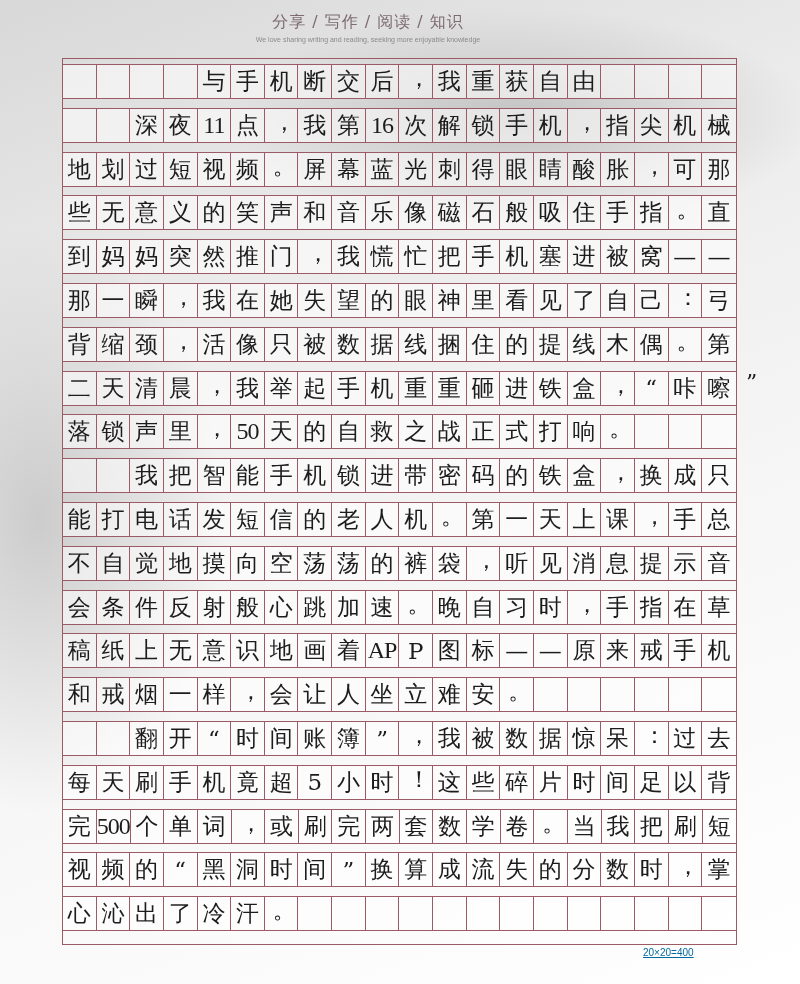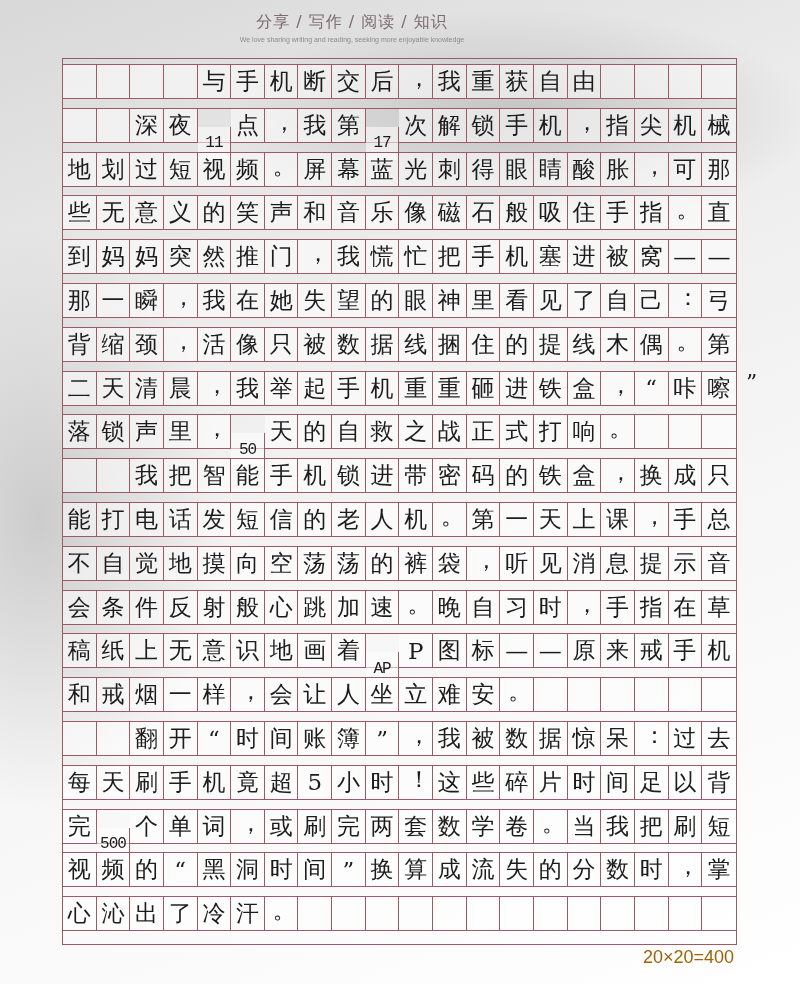--- a/index.html
+++ b/index.html
@@ -9,21 +9,21 @@
     font-family: "DejaVu Sans", sans-serif;
   }
   .bg-shade {
     position: absolute; inset: 0; pointer-events: none;
     background:
       radial-gradient(ellipse 420px 160px at 520px 120px, rgba(150,150,150,0.45), rgba(150,150,150,0) 70%),
       radial-gradient(ellipse 260px 420px at 40px 520px, rgba(160,160,160,0.45), rgba(160,160,160,0) 70%),
       linear-gradient(160deg, #d8d8d8 0%, #ececec 30%, #f6f6f6 60%, #ffffff 100%);
   }
   .header {
-    position: absolute; left: 0; top: 12px; width: 704px; text-align: center; z-index: 2;
+    position: absolute; left: 0; top: 12px; width: 704px; text-align: center; z-index: 2; padding-left: 16px;
   }
   .header .title {
     font-family: "DejaVu Sans", sans-serif; font-size: 16px; color: #7d6b70; letter-spacing: 1px;
   }
   .header .subtitle {
     font-family: "Liberation Sans", sans-serif; font-size: 7px; color: #8a8a8a; margin-top: 3px;
   }
   .paper {
     position: absolute; left: 62px; top: 58px; width: 675px; height: 887px;
     border: 1px solid #9b5a64; box-sizing: border-box; z-index: 2;
@@ -35,29 +35,29 @@
   }
   .cell {
     flex: 0 0 33.65px; height: 100%; box-sizing: border-box;
     border-right: 1px solid #9b5a64;
     display: flex; align-items: center; justify-content: center;
     font-family: "DejaVu Serif", serif; font-size: 23px; color: #1c1c1c;
     background: rgba(255,255,255,0.55);
     overflow: visible; white-space: nowrap;
   }
   .cell:last-child { border-right: none; }
-  .cell.narrow { font-family: Liberation Mono, monospace; font-size: 16px; letter-spacing: -1px; margin-top: 18px; }
+  .cell.narrow { font-family: Liberation Serif, serif; font-size: 24px; letter-spacing: -1px; }
   .cell.punct { align-items: flex-end; justify-content: flex-start; padding: 0 0 4px 8px; }
   .overflow-mark {
     position: absolute; left: 746px; top: 370px; font-size: 22px; color: #1c1c1c;
     font-family: "DejaVu Serif", serif; z-index: 3;
   }
   .count {
-    position: absolute; left: 643px; top: 947px; font-size: 18px; color: #a16207;
-    font-family: "Liberation Sans", sans-serif; z-index: 3;
+    position: absolute; left: 643px; top: 947px; font-size: 10px; color: #0369a1;
+    font-family: "Liberation Sans", sans-serif; z-index: 3; text-decoration: underline;
   }
 </style>
 </head>
 <body>
 
 <div class="bg-shade"></div>
 
 <div class="header">
   <div class="title">分享 / 写作 / 阅读 / 知识</div>
   <div class="subtitle">We love sharing writing and reading, seeking more enjoyable knowledge</div>
@@ -89,21 +89,21 @@
     <div class="row" style="top: 48.8px;">
       <div class="cell"></div>
       <div class="cell"></div>
       <div class="cell">深</div>
       <div class="cell">夜</div>
       <div class="cell narrow">11</div>
       <div class="cell">点</div>
       <div class="cell punct">，</div>
       <div class="cell">我</div>
       <div class="cell">第</div>
-      <div class="cell narrow">17</div>
+      <div class="cell narrow">16</div>
       <div class="cell">次</div>
       <div class="cell">解</div>
       <div class="cell">锁</div>
       <div class="cell">手</div>
       <div class="cell">机</div>
       <div class="cell punct">，</div>
       <div class="cell">指</div>
       <div class="cell">尖</div>
       <div class="cell">机</div>
       <div class="cell">械</div>

